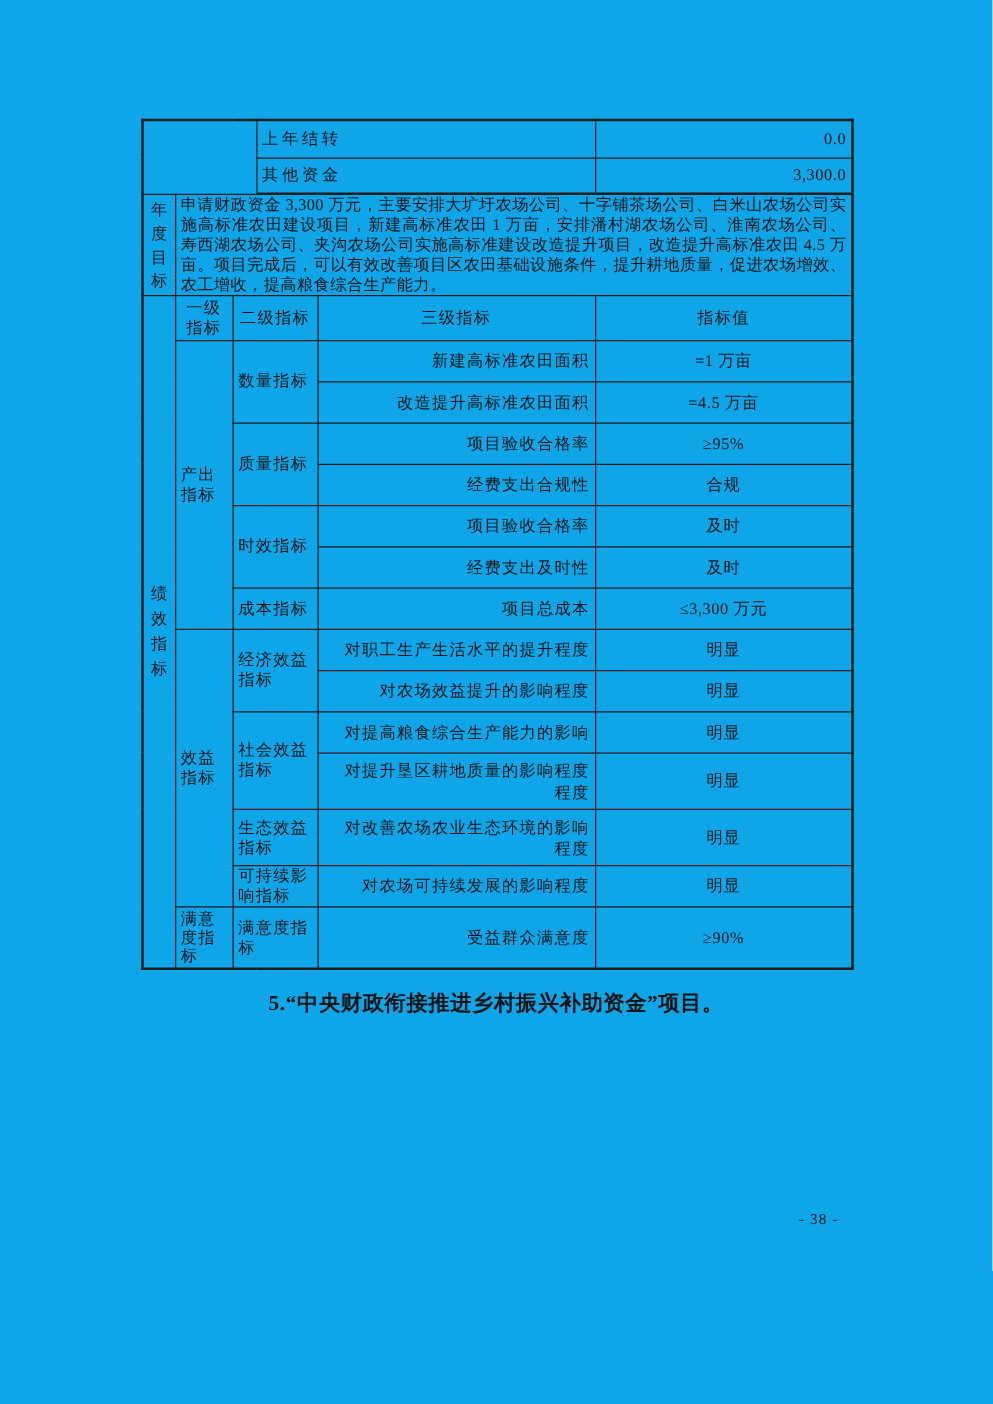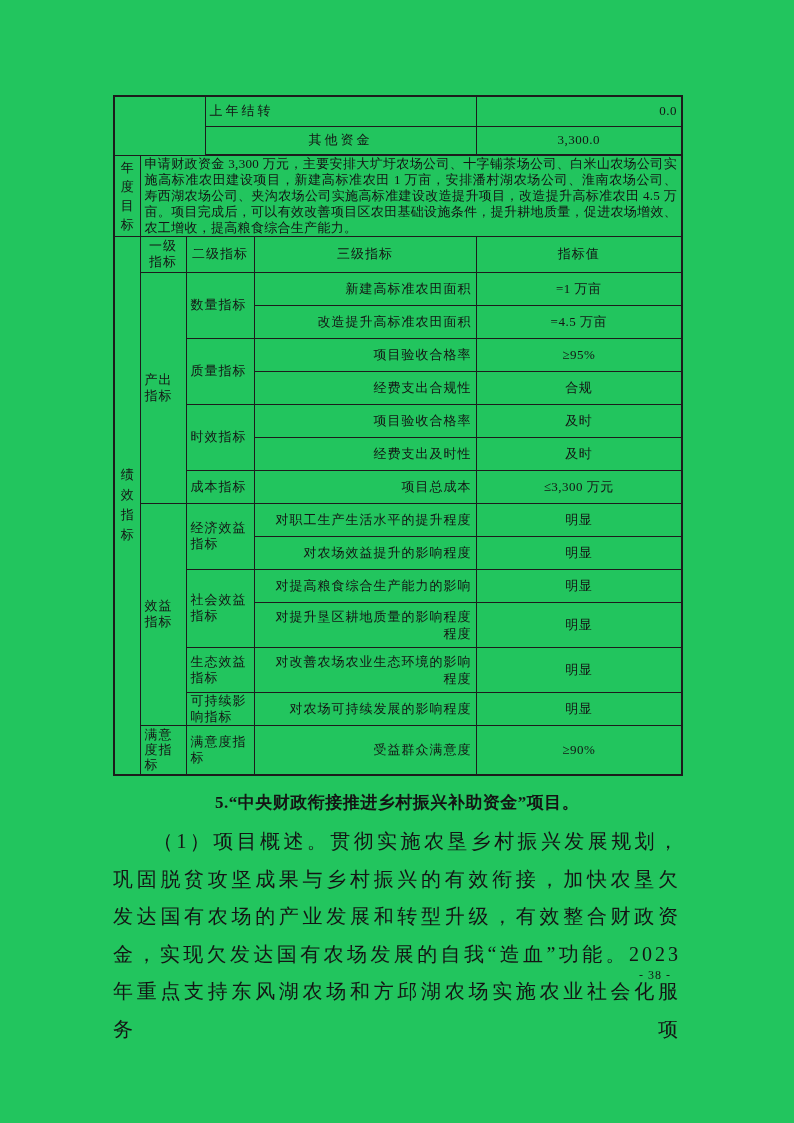--- a/index.html
+++ b/index.html
@@ -1,39 +1,39 @@
 <!DOCTYPE html>
 <html><head>
 <meta charset="utf-8">
 <style>
   html,body { margin:0; padding:0; background:#ffffff; }
   body {
     width:794px; height:1123px;
     font-family:"Liberation Serif","DejaVu Serif",serif;
     color:#141414;
   }
-  .page { position:relative; width:794px; height:1123px; overflow:hidden; background:#22c55e; }
+  .page { position:relative; width:794px; height:1123px; overflow:hidden; background:#0ea5e9; }
   .content { width:568px; margin:0 auto; padding-top:95px; }
 
   table.doc {
     border-collapse:collapse; table-layout:fixed;
     width:568px; border:2px solid #1c1c1c;
   }
   table.doc td {
     border:1px solid #1c1c1c;
     padding:0 4px;
     vertical-align:middle;
     font-size:13px;
     overflow:hidden;
   }
   .pre { white-space:pre-line; }
 
   td.funding-label { font-size:15px; padding-left:56px; letter-spacing:3px; }
   td.funding-value { font-size:14px; text-align:right; padding-right:8px; letter-spacing:0.5px; }
-  tr.funding-last td { border-bottom:2px solid #1c1c1c;text-align:center; }
+  tr.funding-last td { border-bottom:2px solid #1c1c1c; }
 
   td.vcell {
     text-align:center; padding:0;
     font-size:13.5px; line-height:19px; letter-spacing:0;
   }
   td.annual-text {
     font-size:12.5px; line-height:15.9px;
     text-align:justify; text-align-last:left;
     padding:3px 6px 2px 7px; letter-spacing:0.3px;
   }
@@ -187,18 +187,17 @@
         <td colspan="2" class="sub pre">满意度指
 标</td>
         <td class="name pre">受益群众满意度</td>
         <td class="val">≥90%</td>
       </tr>
     </tbody>
       </table>
 
     <div class="sec-heading">5.“中央财政衔接推进乡村振兴补助资金”项目。</div>
 
-    <p class="body-para">（1）项目概述。贯彻实施农垦乡村振兴发展规划，巩固脱贫攻坚成果与乡村振兴的有效衔接，加快农垦欠发达国有农场的产业发展和转型升级，有效整合财政资金，实现欠发达国有农场发展的自我“造血”功能。2023 年重点支持东风湖农场和方邱湖农场实施农业社会化服务项</p>
 
   </div>
 
   <div class="page-number">- 38 -</div>
 </div>
 
 </body></html>

